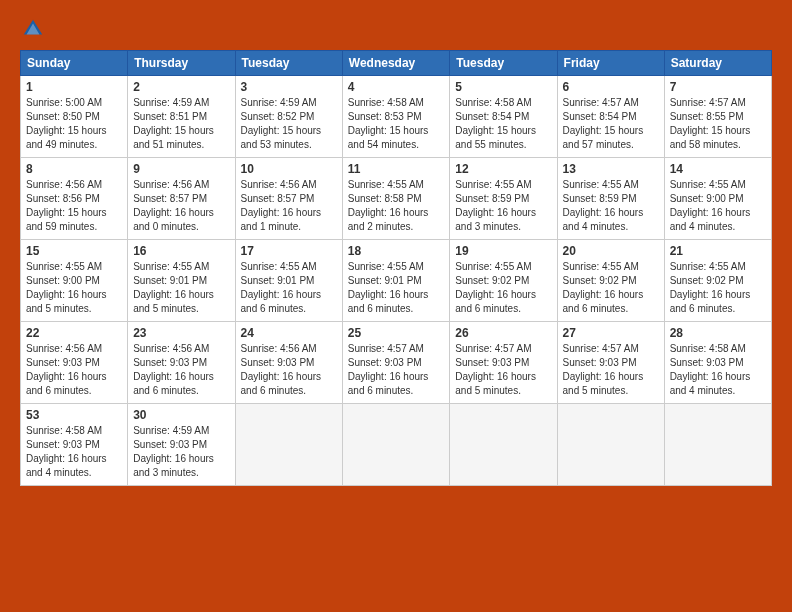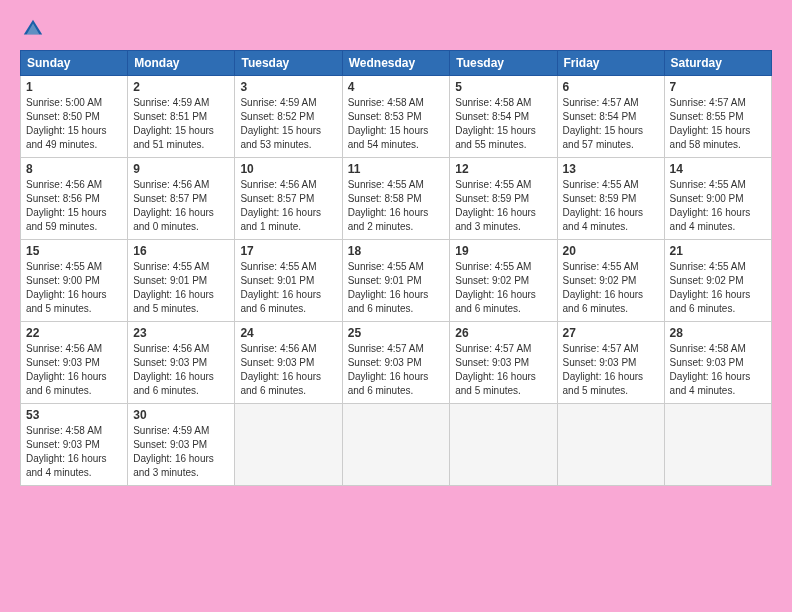--- a/index.html
+++ b/index.html
@@ -6,21 +6,21 @@
     body {
       font-family: Arial, sans-serif;
       background: #fff;
       width: 792px;
       height: 612px;
       overflow: hidden;
     }
     .page {
       width: 792px;
       min-height: 612px;
-      background: #f9a8d4;
+      background: #c2410c;
       padding: 18px 20px 26px 20px;
     }
     .header {
       display: flex;
       justify-content: space-between;
       align-items: flex-start;
       margin-bottom: 10px;
     }
     .logo {
       display: flex;
@@ -119,21 +119,21 @@
     <div class="title-block">
       <div class="month-title"></div>
       <div class="subtitle"></div>
     </div>
   </div>
 
   <table class="calendar">
     <thead>
       <tr>
       <th>Sunday</th>
-          <th>Monday</th>
+          <th>Thursday</th>
           <th>Tuesday</th>
           <th>Wednesday</th>
           <th>Tuesday</th>
           <th>Friday</th>
           <th>Saturday</th>
         </tr>
     </thead>
     <tbody id="calendar-body">
     <tr class="week-row">
           <td>

